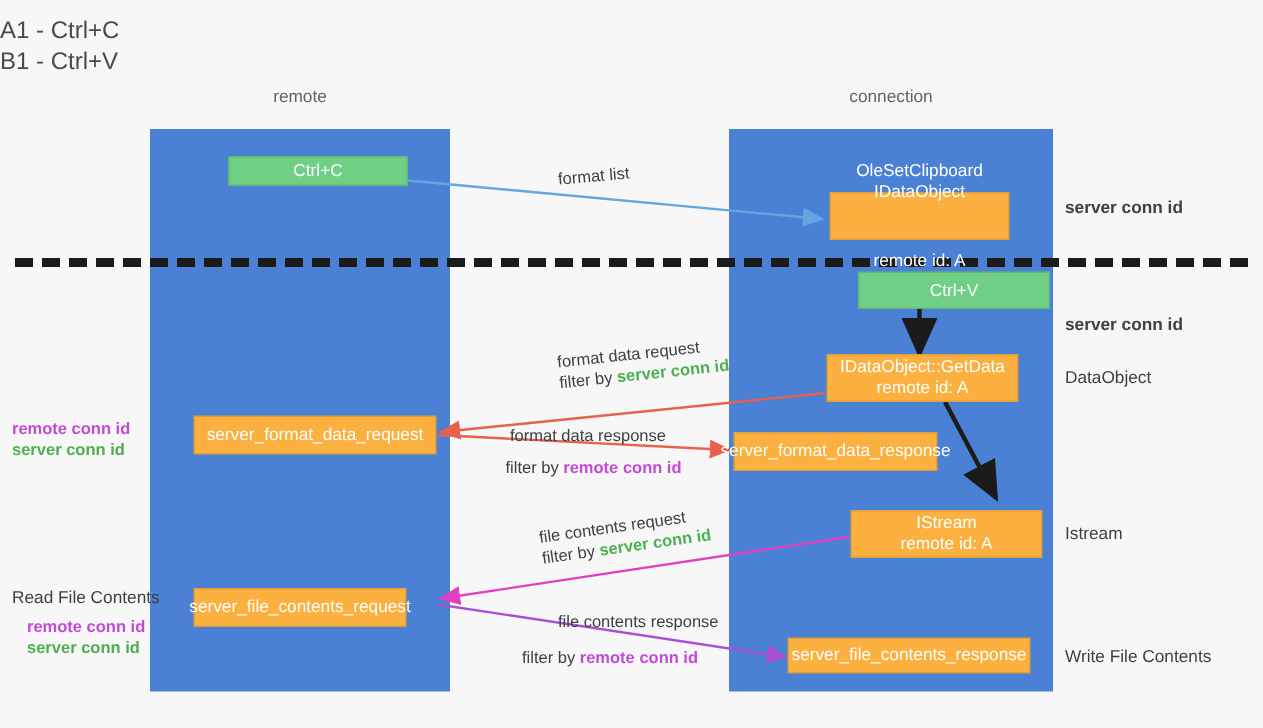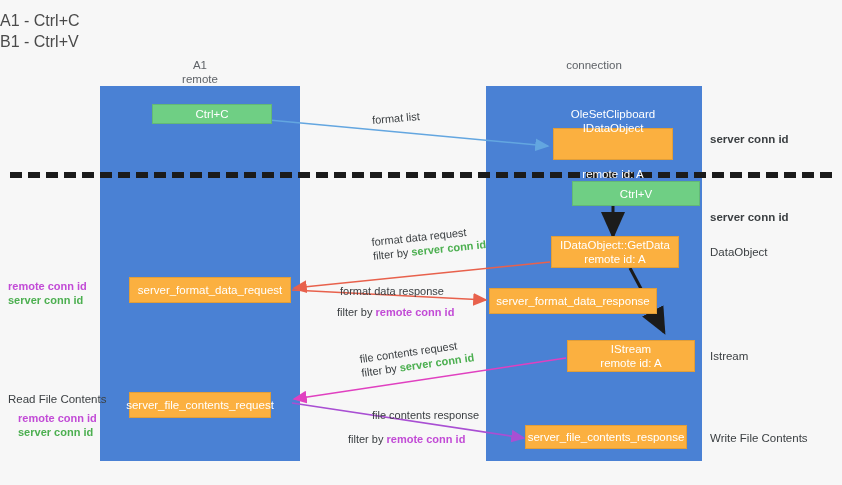--- a/index.html
+++ b/index.html
@@ -67,21 +67,20 @@
 <body>
 
 <div id="stage">
 
   <div class="abs title">
     <div>A1 - Ctrl+C</div>
     <div>B1 - Ctrl+V</div>
   </div>
 
   <div class="abs lane-head" style="left:120px; top:58px; width:160px;">
-    <span class="name">A1</span>
     <span class="sub">remote</span>
   </div>
   <div class="abs lane-head" style="left:514px; top:58px; width:160px;">
     <span class="sub">connection</span>
   </div>
 
   <div class="abs lane" style="left:100px; top:86px; width:200px; height:375px;"></div>
   <div class="abs lane" style="left:486px; top:86px; width:216px; height:375px;"></div>
 
   <svg class="arrows" viewBox="0 0 842 485">
@@ -140,21 +139,21 @@
 
   <div class="abs box orange" style="left:567px; top:340px; width:128px; height:32px;">
     <span>IStream</span>
     <span class="l2">remote id: A</span>
   </div>
 
   <div class="abs box orange" style="left:129px; top:277px; width:162px; height:26px;">
     <span>server_format_data_request</span>
   </div>
 
-  <div class="abs box orange" style="left:489px; top:288px; width:168px; height:26px;">
+  <div class="abs box orange" style="left:489px; top:288px; width:136px; height:26px;">
     <span>server_format_data_response</span>
   </div>
 
   <div class="abs box orange" style="left:129px; top:392px; width:142px; height:26px;">
     <span>server_file_contents_request</span>
   </div>
 
   <div class="abs box orange" style="left:525px; top:425px; width:162px; height:24px;">
     <span>server_file_contents_response</span>
   </div>

